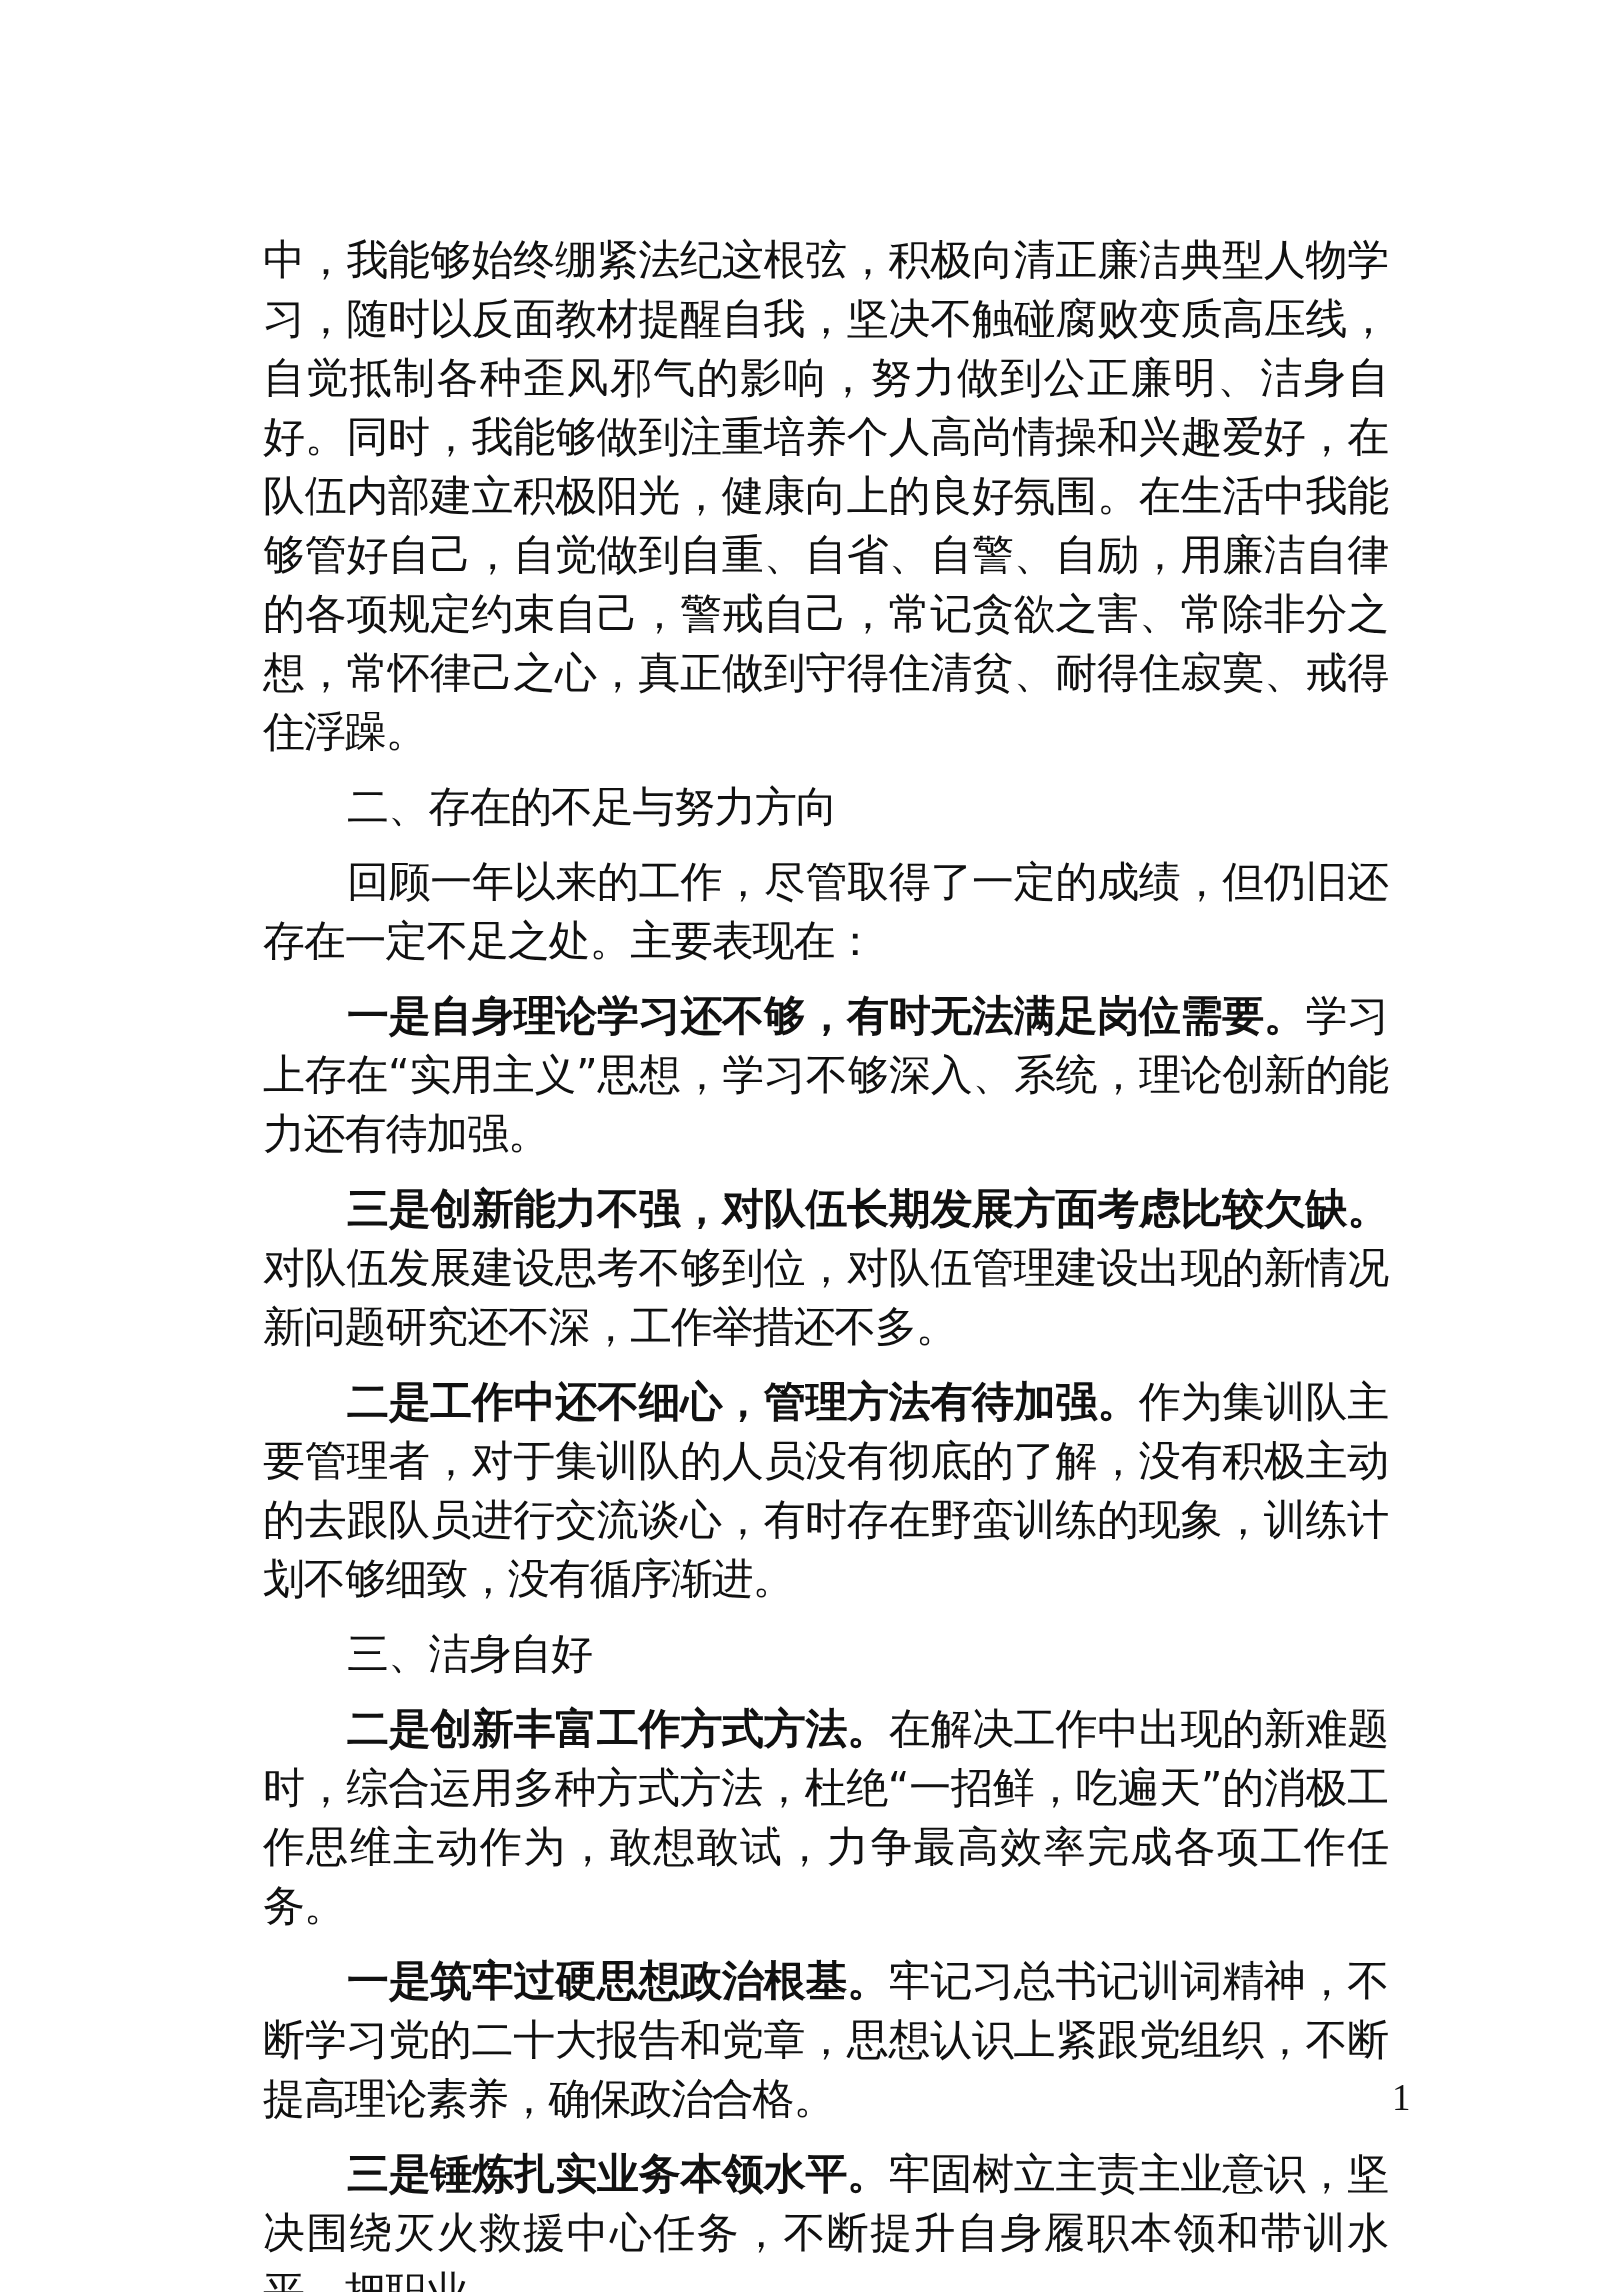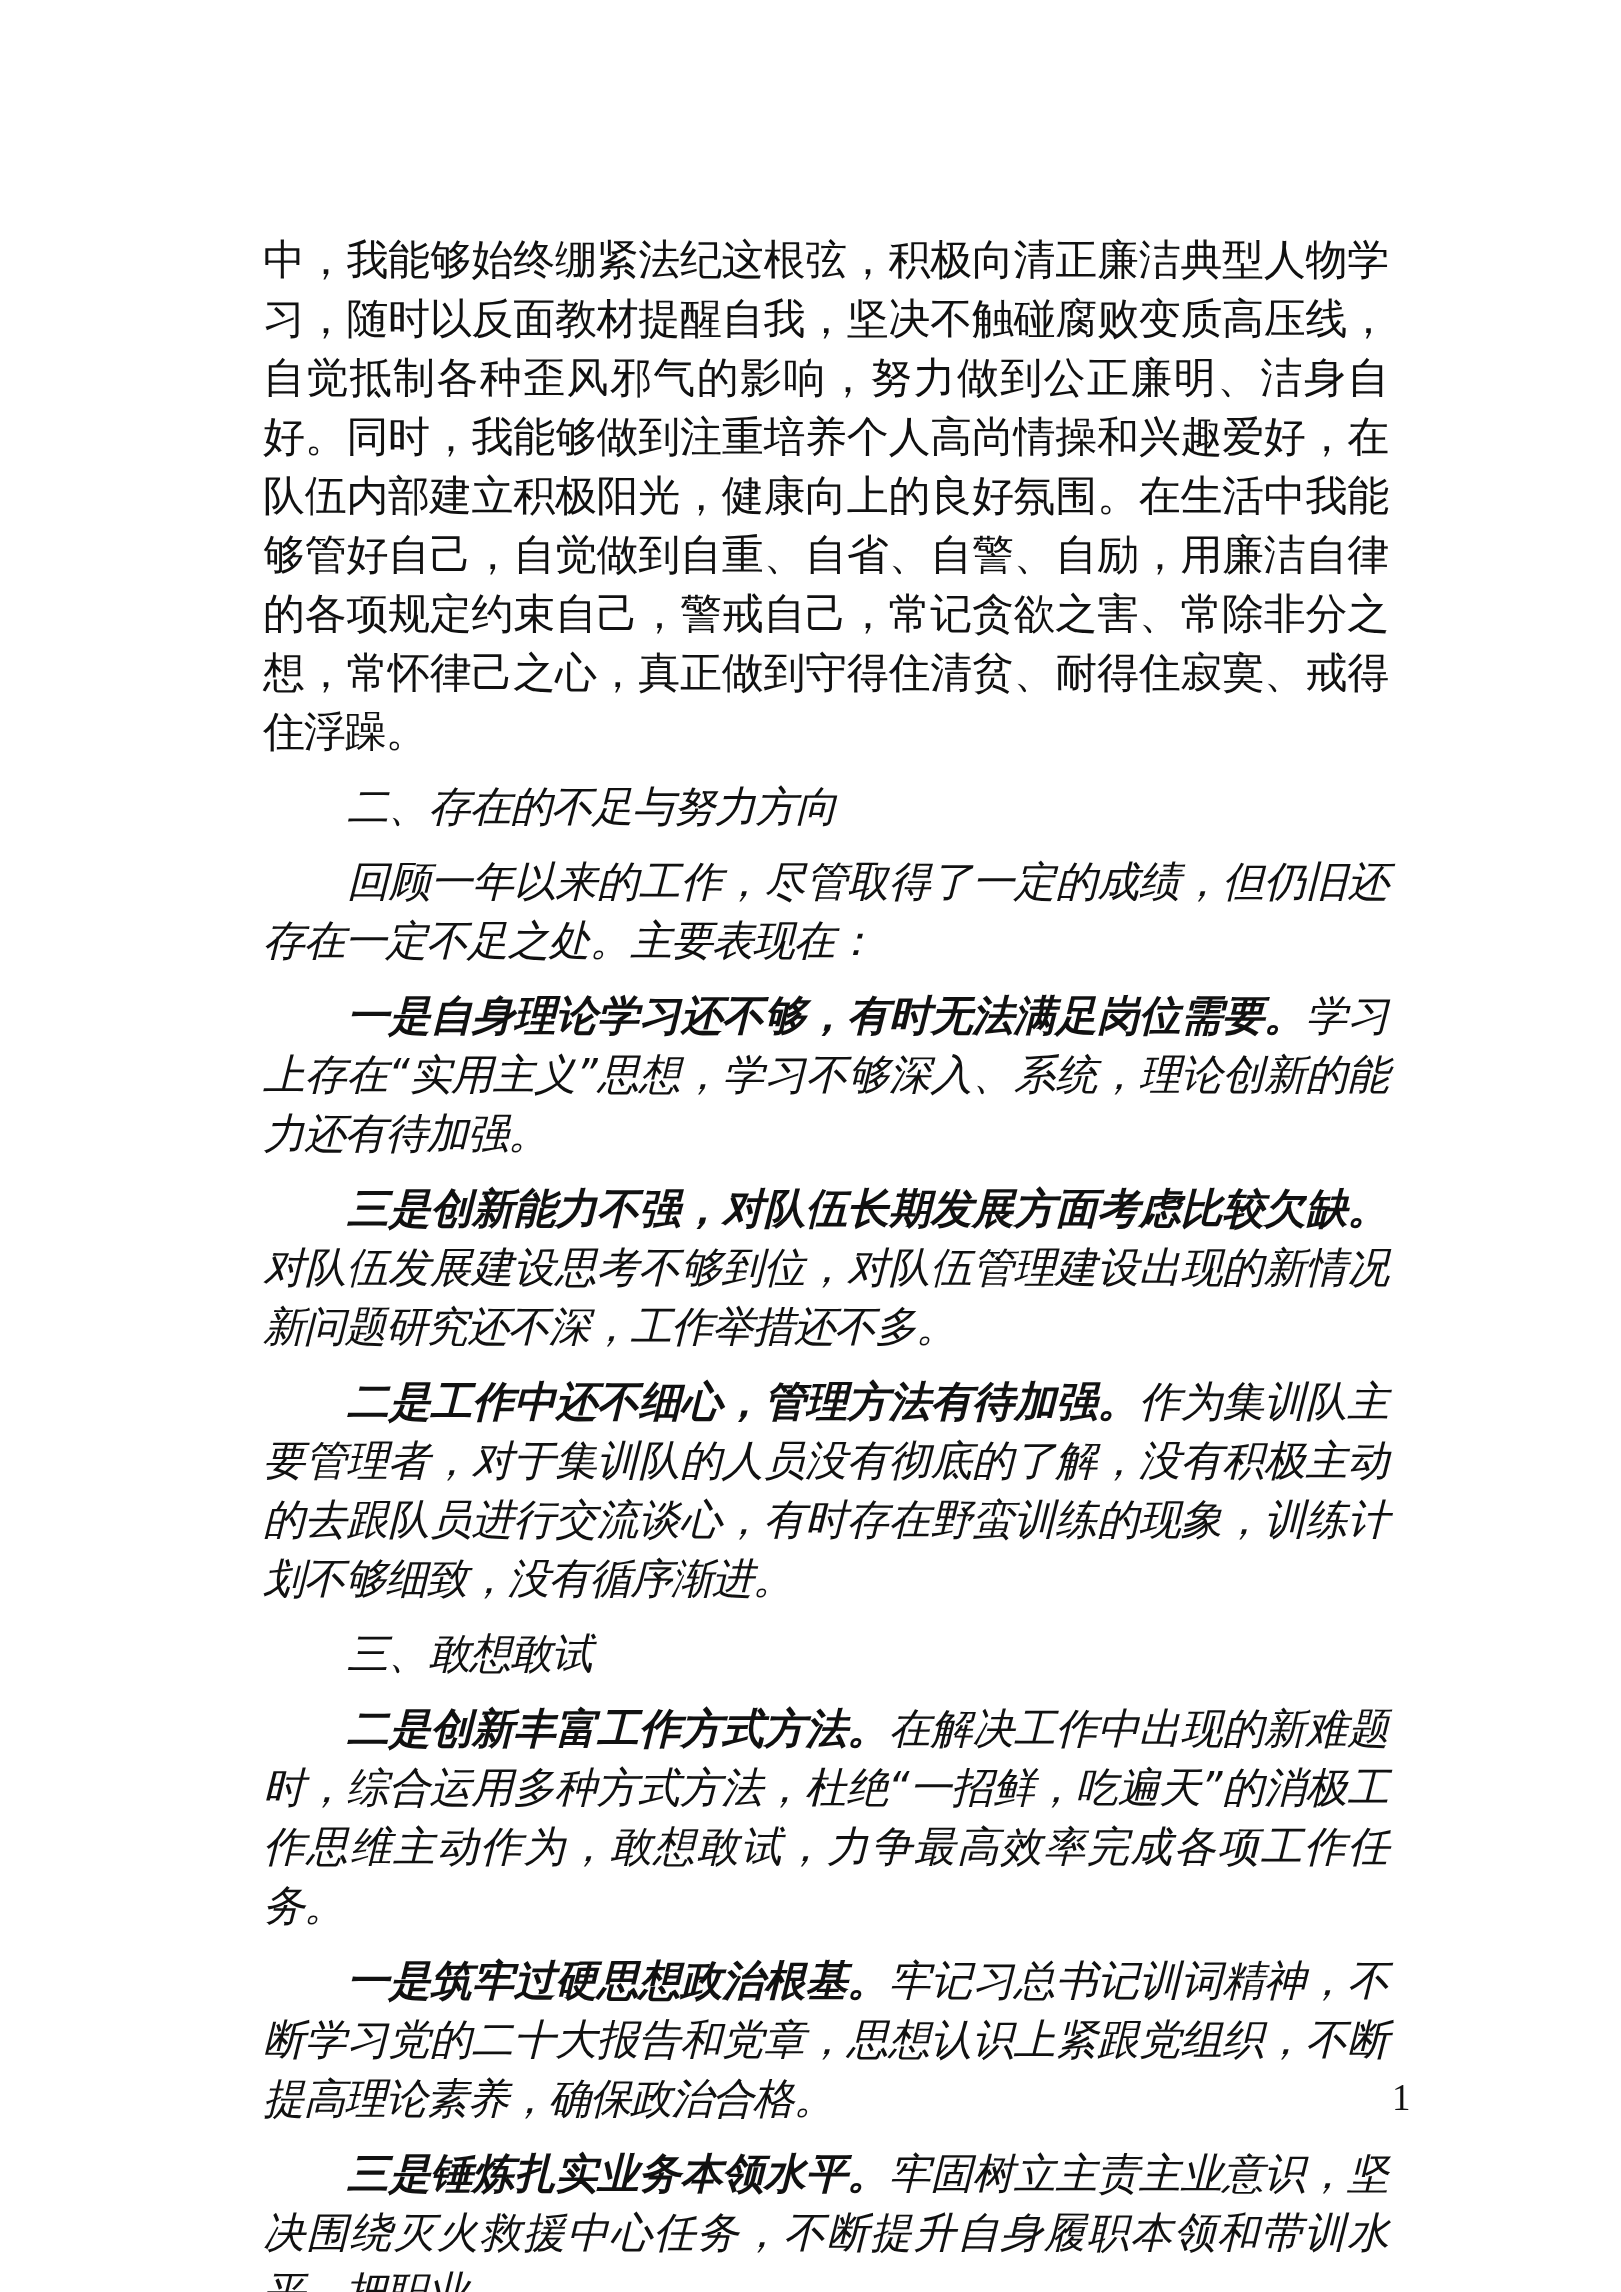--- a/index.html
+++ b/index.html
@@ -9,21 +9,21 @@
       left: 247px;
       top: 214px;
       width: 1157px;
       font-family: "DejaVu Sans", "Liberation Sans", sans-serif;
       font-size: 42px;
       line-height: 59px;
       color: #111111;
       letter-spacing: -1.2px;
     }
     .p { margin: 16px; text-align: justify; text-align-last: left; }
-    .indent { text-indent: 84px; font-style: italic; }
+    .indent { text-indent: 84px; }
     .b { font-weight: bold; }
     .page-number {
       position: absolute;
       left: 1392px;
       top: 2076px;
       font-family: "Liberation Serif", "DejaVu Serif", serif;
       font-size: 37px;
       color: #111111;
     }
   </style>
@@ -43,21 +43,21 @@
   <p class="p indent">
     <span class="b">一是自身理论学习还不够，有时无法满足岗位需要。</span><span>学习上存在“实用主义”思想，学习不够深入、系统，理论创新的能力还有待加强。</span>
   </p>
   <p class="p indent">
     <span class="b">三是创新能力不强，对队伍长期发展方面考虑比较欠缺。</span><span>对队伍发展建设思考不够到位，对队伍管理建设出现的新情况新问题研究还不深，工作举措还不多。</span>
   </p>
   <p class="p indent">
     <span class="b">二是工作中还不细心，管理方法有待加强。</span><span>作为集训队主要管理者，对于集训队的人员没有彻底的了解，没有积极主动的去跟队员进行交流谈心，有时存在野蛮训练的现象，训练计划不够细致，没有循序渐进。</span>
   </p>
   <p class="p indent">
-    <span class="b"></span><span>三、敢想敢试</span>
+    <span class="b"></span><span>三、洁身自好</span>
   </p>
   <p class="p indent">
     <span class="b">二是创新丰富工作方式方法。</span><span>在解决工作中出现的新难题时，综合运用多种方式方法，杜绝“一招鲜，吃遍天”的消极工作思维主动作为，敢想敢试，力争最高效率完成各项工作任务。</span>
   </p>
   <p class="p indent">
     <span class="b">一是筑牢过硬思想政治根基。</span><span>牢记习总书记训词精神，不断学习党的二十大报告和党章，思想认识上紧跟党组织，不断提高理论素养，确保政治合格。</span>
   </p>
   <p class="p indent">
     <span class="b">三是锤炼扎实业务本领水平。</span><span>牢固树立主责主业意识，坚决围绕灭火救援中心任务，不断提升自身履职本领和带训水平，把职业</span>
   </p>

